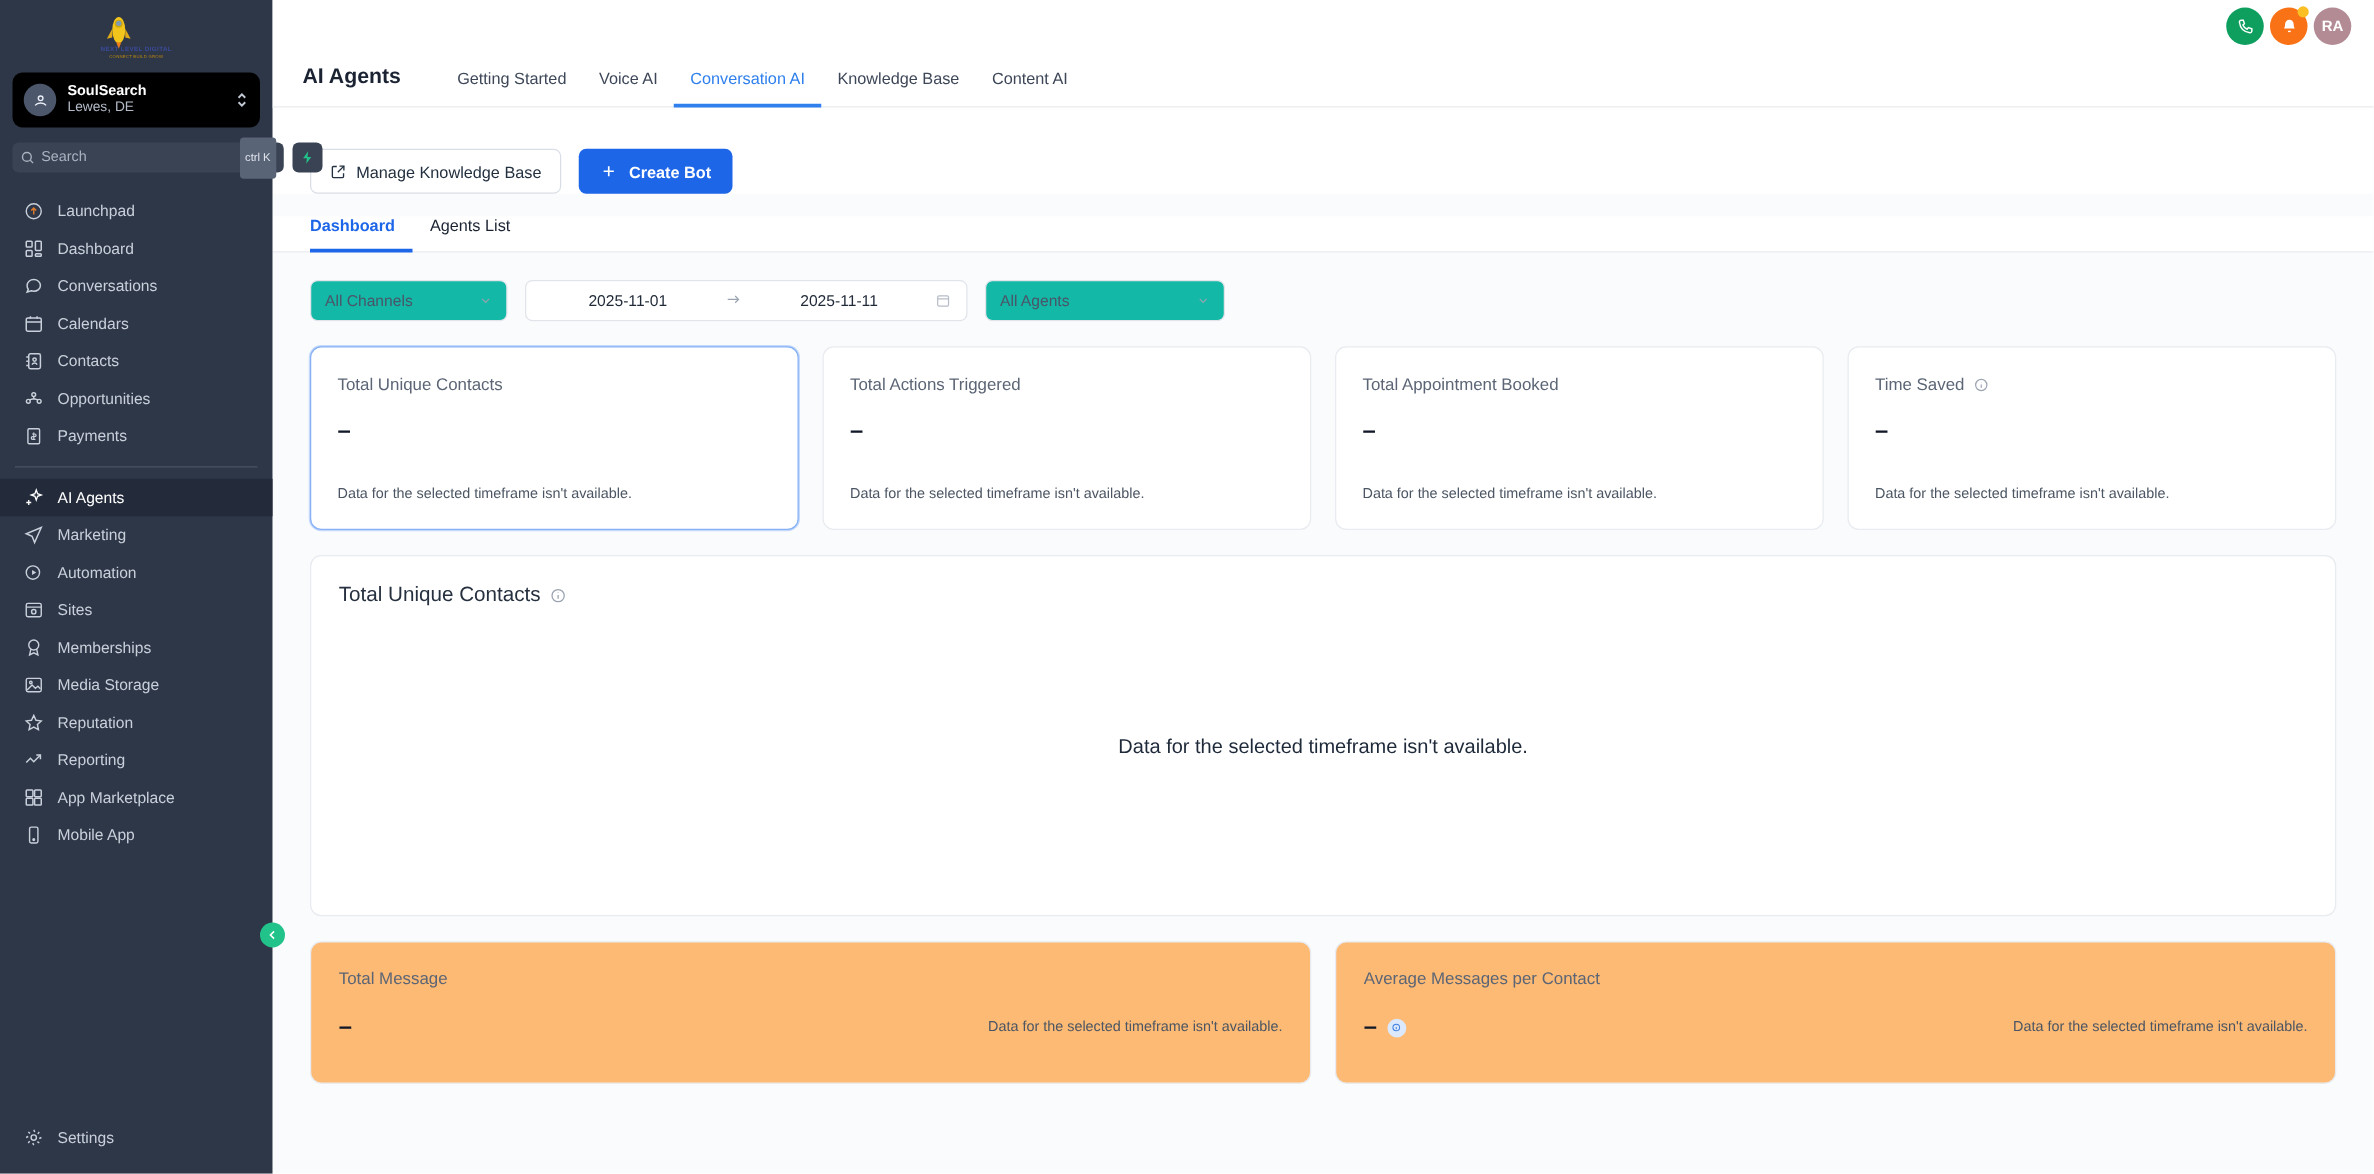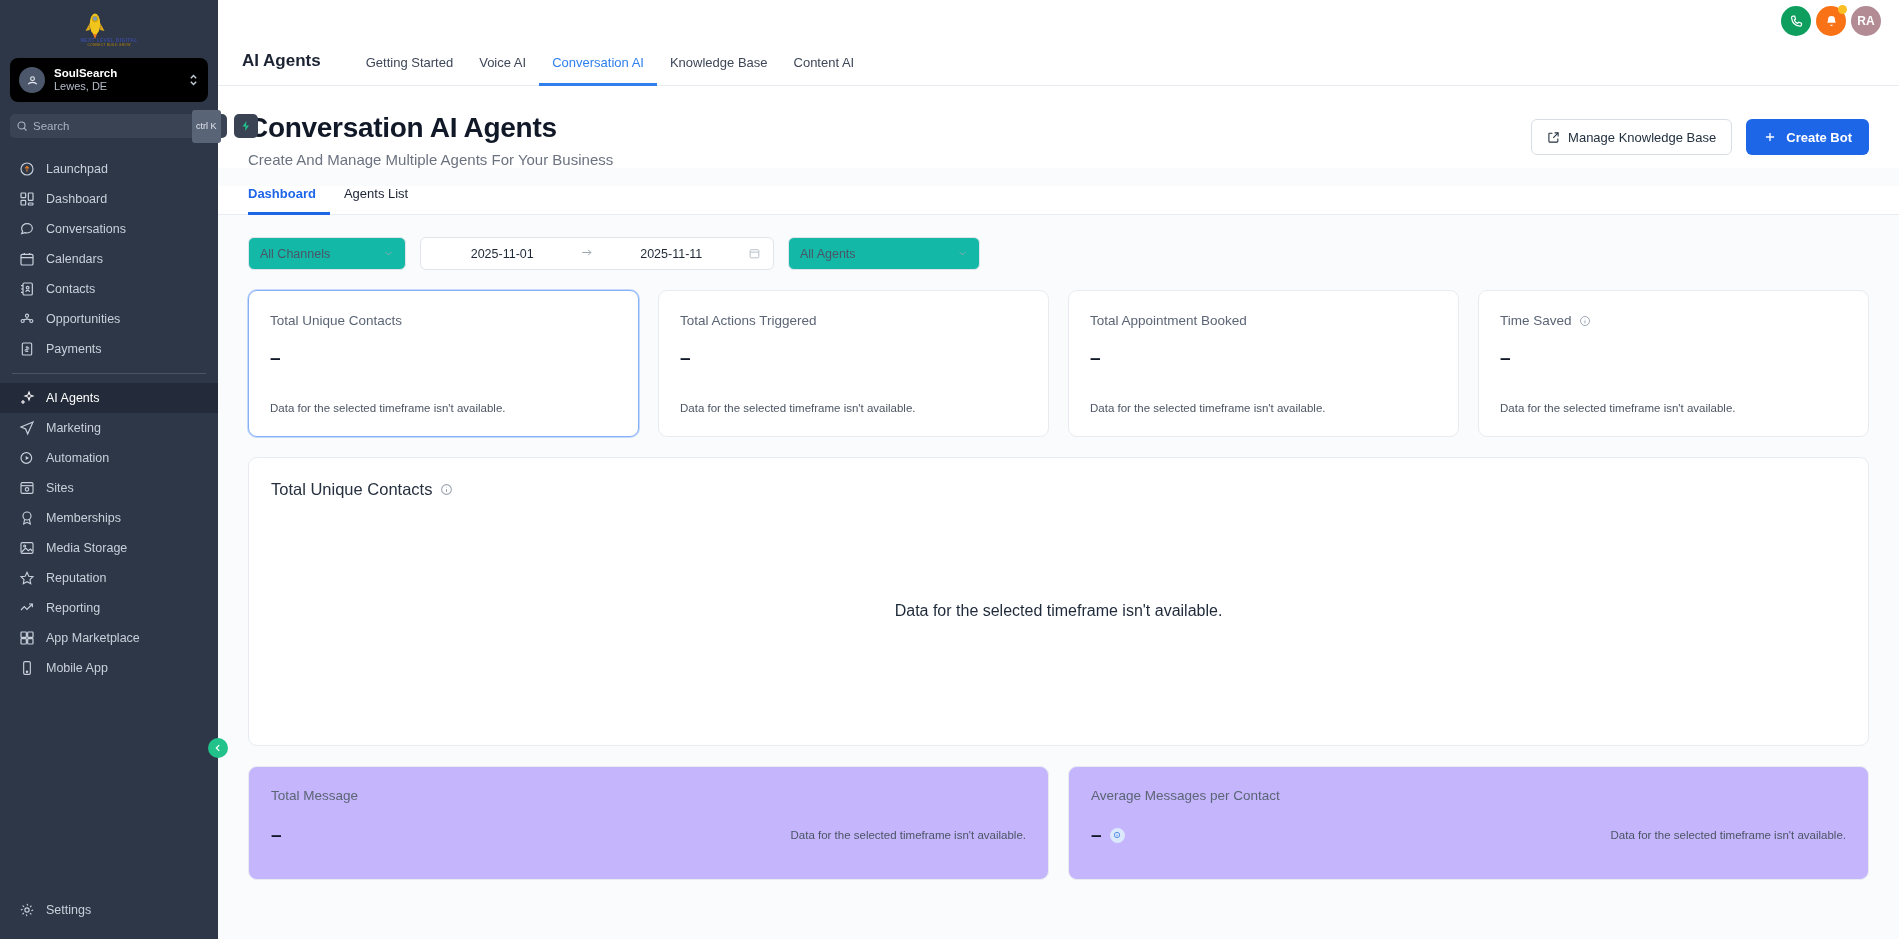--- a/index.html
+++ b/index.html
@@ -156,21 +156,21 @@
 
   .panel {
     margin: 20px 30px 0 30px; background: #fff; border: 1px solid #e8ebf0; border-radius: 9px;
     padding: 22px 22px; height: 289px; display: flex; flex-direction: column;
   }
   .panel-title { font-size: 16.5px; color: #26303f; display: flex; align-items: center; gap: 8px; }
   .panel-empty { flex: 1 1 auto; display: flex; align-items: center; justify-content: center; font-size: 16px; color: #1e2939; }
 
   .bottom-row { display: flex; gap: 19px; padding: 20px 30px 30px 30px; }
   .wide-card {
-    flex: 1 1 0; background:#c4b5fd; border: 1px solid #e8ebf0; border-radius: 9px;
+    flex: 1 1 0; background:#fdba74; border: 1px solid #e8ebf0; border-radius: 9px;
     padding: 21px 22px; min-height: 114px;
   }
   .wc-title { font-size: 13.5px; color: #5b6575; }
   .wc-body { display: flex; align-items: center; justify-content: space-between; margin-top: 21px; }
   .wc-value { font-size: 19px; font-weight: bold; color: #111827; display:flex; align-items:center; gap:8px;}
   .wc-badge {
     width: 15px; height: 15px; border-radius: 50%; background: #dce9fd;
     display: flex; align-items: center; justify-content: center;
   }
   .wc-note { font-size: 11.5px; color: #4b5563; }
@@ -443,24 +443,20 @@
         <div class="ntab">Voice AI</div>
         <div class="ntab active">Conversation AI</div>
         <div class="ntab">Knowledge Base</div>
         <div class="ntab">Content AI</div>
       </div>
     </header>
 
     <div class="content">
 
       <div class="page-head">
-        <div class="page-head-left">
-          <div class="page-title">Conversation AI Agents</div>
-          <div class="page-sub">Create And Manage Multiple Agents For Your Business</div>
-        </div>
         <div class="page-head-right">
           <div class="btn-outline">
             <svg width="13" height="13" viewBox="0 0 24 24" fill="none" stroke="#22303f" stroke-width="2">
                 <path d="M10 4 H5 a1.5 1.5 0 00-1.5 1.5 V19 a1.5 1.5 0 001.5 1.5 H18.5 A1.5 1.5 0 0020 19 V14"></path>
                 <path d="M14 3.5 H20.5 V10"></path>
                 <path d="M20.5 3.5 L11.5 12.5"></path>
               </svg>
             <span>Manage Knowledge Base</span>
           </div>
           <div class="btn-primary">

